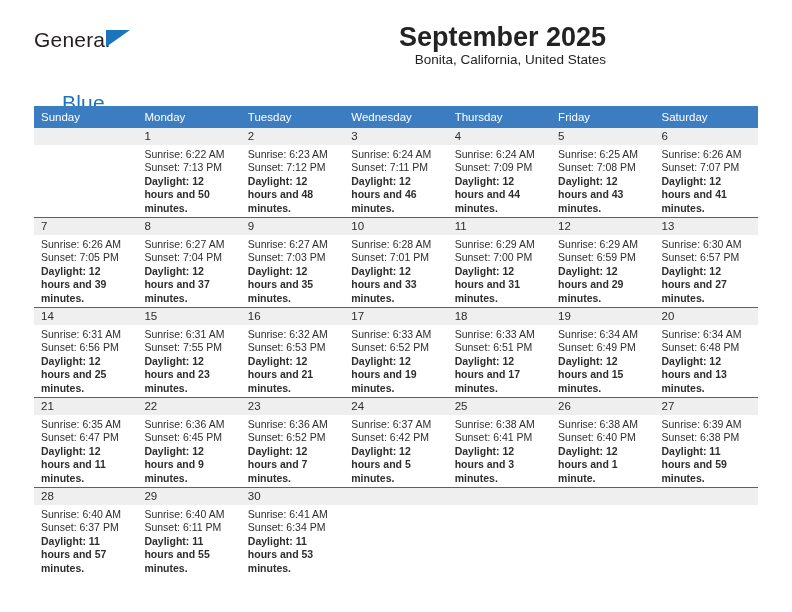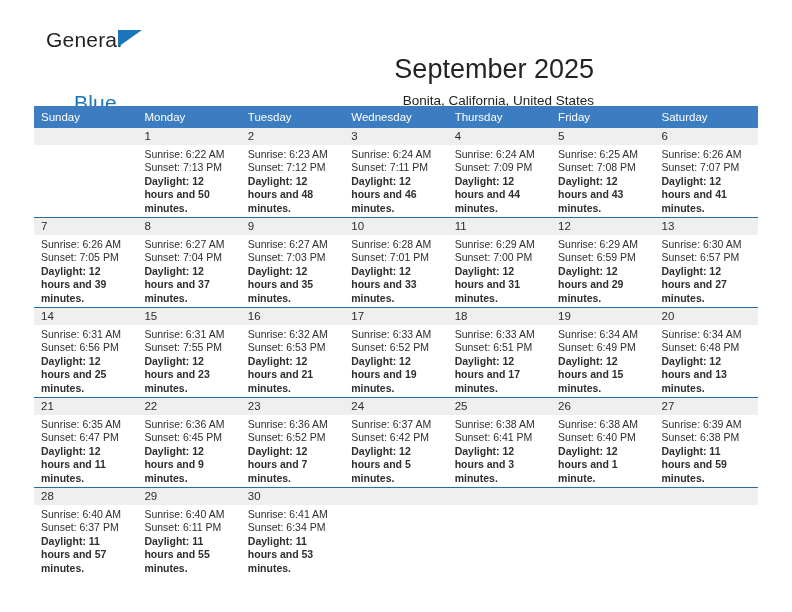--- a/index.html
+++ b/index.html
@@ -12,21 +12,21 @@
     background: #ffffff;
     font-family: "Liberation Sans", sans-serif;
     color: #222222;
     overflow: hidden;
   }
   .page {
     position: relative;
     width: 640px;
     height: 612px;
     box-sizing: border-box;
-    padding: 0 46px;
+    padding: 0 34px;
   }
 
   
   .header {
     position: relative;
     height: 74px;
   }
   .brand {
     position: absolute;
     left: 0;
@@ -63,28 +63,26 @@
   }
 
   .title-block {
     position: absolute;
     right: 0;
     top: 22px;
     text-align: right;
   }
   .cal-title {
     font-size: 27px;
-    font-weight: normal;
+    font-weight: bold;
     color: #232323;
     line-height: 30px;
     white-space: nowrap;
-    margin-top: 32px;
   }
   .cal-subtitle {
-    margin-top: 9px;
     font-size: 13.5px;
     color: #232323;
     line-height: 16px;
     white-space: nowrap;
   }
 
   
   .calendar {
     position: absolute;
     left: 34px;

